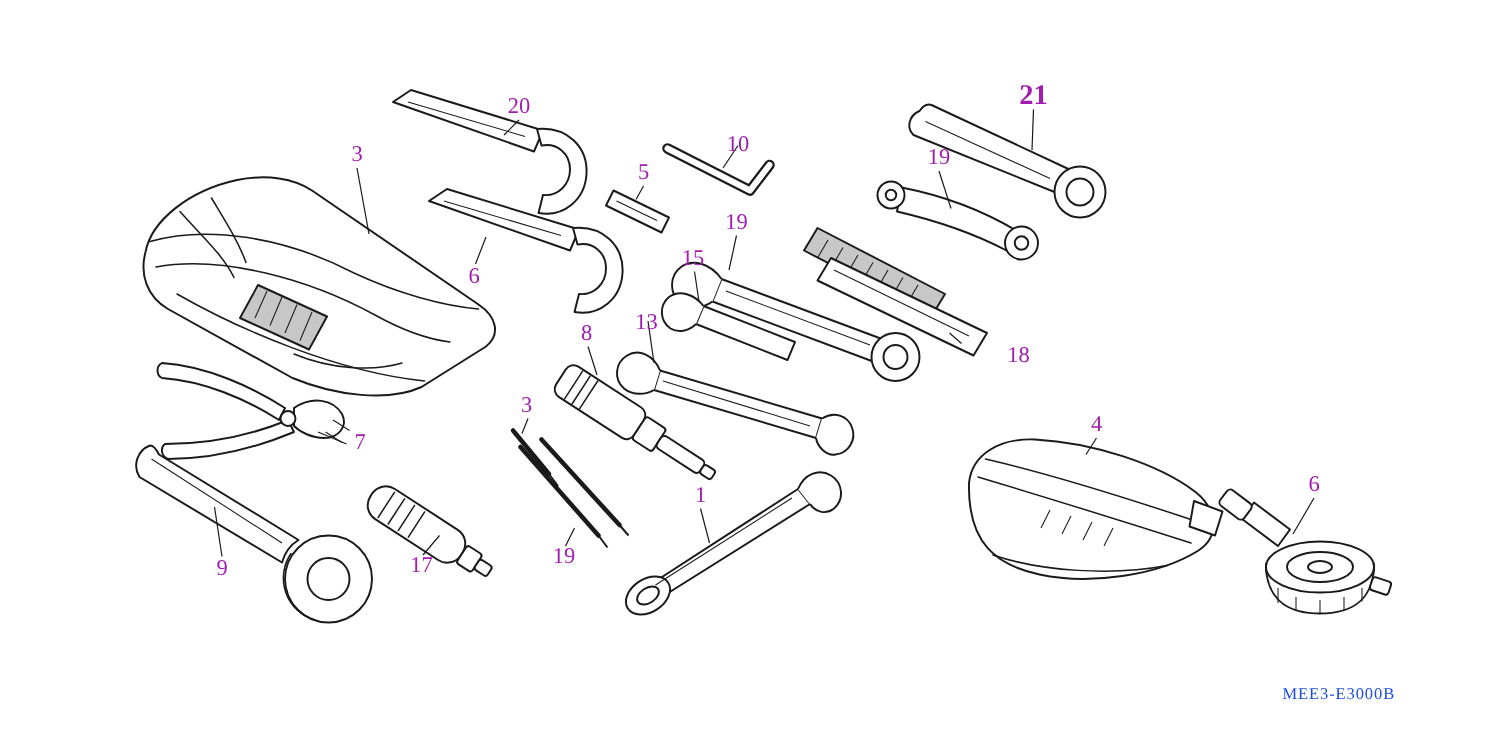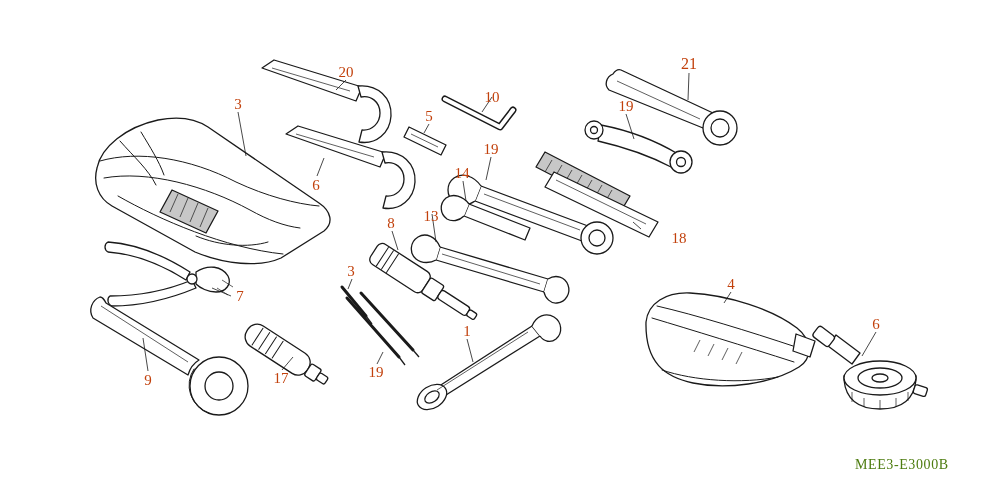--- a/index.html
+++ b/index.html
@@ -1,22 +1,22 @@
 <!DOCTYPE html>
 <html><head>
 <meta charset="utf-8">
 <style>
   html,body{margin:0;padding:0;background:#fff}
   .stage{position:relative;width:1000px;height:500px;background:#fff;
          font-family:"Liberation Serif",serif;outline:1px solid #aaa;overflow:hidden}
   .stage svg{position:absolute;left:0;top:0}
-  .lbl{position:absolute;transform:translate(-50%,-50%);font-size:15px;color:#c2410c;
+  .lbl{position:absolute;transform:translate(-50%,-50%);font-size:15px;color:#a21caf;
        line-height:1;user-select:none;cursor:pointer}
-  .lbl.b{font-weight:normal;font-size:16px}
-  .code{position:absolute;left:855px;top:457px;font-size:14px;letter-spacing:.6px;color:#4d7c0f}
+  .lbl.b{font-weight:bold;font-size:19px}
+  .code{position:absolute;left:855px;top:457px;font-size:11px;letter-spacing:.6px;color:#1d4ed8}
   .fw{fill:#fff;stroke:#1a1a1a;stroke-width:1.3;stroke-linejoin:round}
   .gy{fill:#c7c7c7;stroke:#1a1a1a;stroke-width:1.3;stroke-linejoin:round}
   .ln{fill:none;stroke:#1a1a1a;stroke-width:1;stroke-linecap:round}
   .th{fill:none;stroke:#1a1a1a;stroke-width:.7}
   .ld{stroke:#1a1a1a;stroke-width:.8}
 </style>
 </head>
 <body>
 
 <div class="stage">
@@ -200,21 +200,21 @@
   <span class="lbl" style="left:731px;top:284px">4</span>
   <span class="lbl" style="left:429px;top:116px">5</span>
   <span class="lbl" style="left:316px;top:185px">6</span>
   <span class="lbl" style="left:240px;top:296px">7</span>
   <span class="lbl" style="left:391px;top:223px">8</span>
   <span class="lbl" style="left:148px;top:380px">9</span>
   <span class="lbl" style="left:492px;top:97px">10</span>
   <span class="lbl" style="left:626px;top:106px">19</span>
   <span class="lbl" style="left:876px;top:324px">6</span>
   <span class="lbl" style="left:431px;top:216px">13</span>
-  <span class="lbl" style="left:462px;top:173px">14</span>
+  <span class="lbl" style="left:462px;top:173px">15</span>
   <span class="lbl" style="left:376px;top:372px">19</span>
   <span class="lbl" style="left:351px;top:271px">3</span>
   <span class="lbl" style="left:281px;top:378px">17</span>
   <span class="lbl" style="left:679px;top:238px">18</span>
   <span class="lbl" style="left:491px;top:149px">19</span>
   <span class="lbl" style="left:346px;top:72px">20</span>
   <span class="lbl b" style="left:689px;top:64px">21</span>
 
   <div class="code">MEE3-E3000B</div>
 </div>

